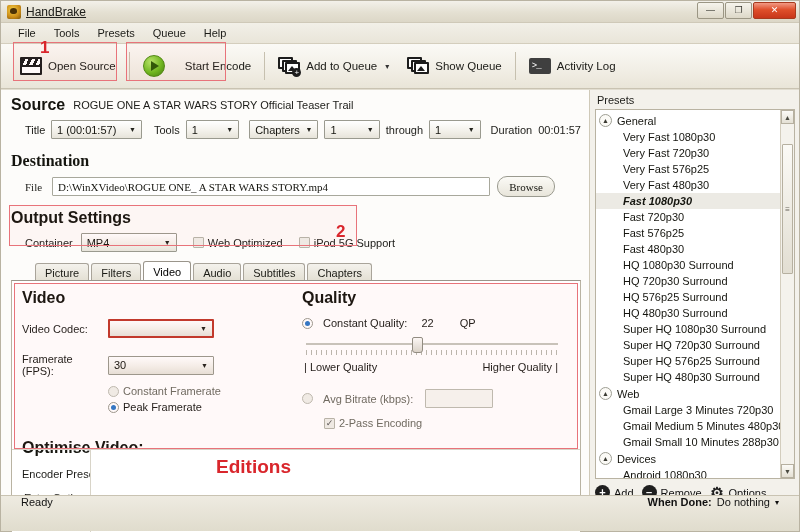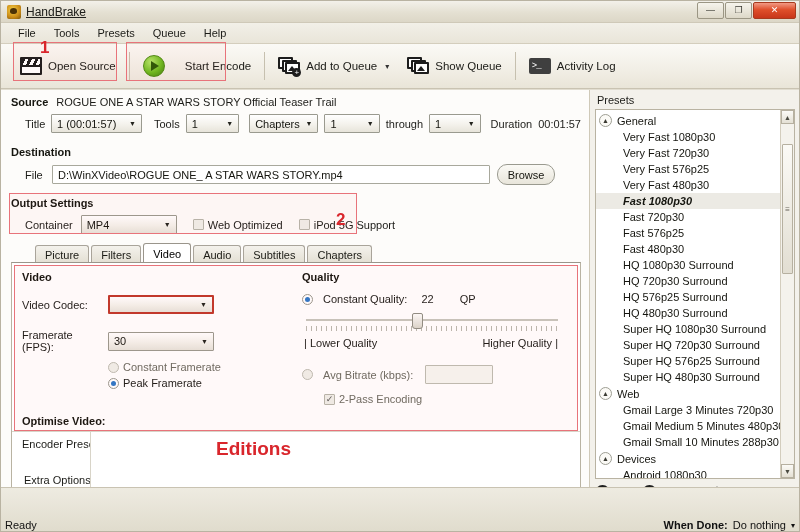--- a/index.html
+++ b/index.html
@@ -185,21 +185,21 @@
     padding:6px 8px 0 10px;
   }
   #right-pane{
     width:212px; position:relative;
     background:#f3f1eb;
     border-left:1px solid #cfc9b8;
     padding:3px 4px 0 5px;
   }
 
   
-  .sect-label{ font-weight:bold; font-size:11px; color:#15150f; }
+  .sect-label{ font-weight:bold; font-size:16px; color:#15150f; }
   .row{ display:flex; align-items:center; }
   .lbl{ font-size:11px; color:#1c1c18; }
 
   .combo{
     height:19px; border:1px solid #9a9a8f;
     background: linear-gradient(to bottom,#ffffff 0%,#f4f2ec 55%,#e7e4da 100%);
     display:flex;align-items:center;justify-content:space-between;
     padding:0 2px 0 5px; font-size:11px; color:#15150f;
     border-radius:1px;
   }
@@ -325,25 +325,25 @@
     background:#1f1f1f; color:#fff;
     display:flex;align-items:center;justify-content:center;
     font-size:11px; line-height:1; font-weight:bold;
   }
   .pico.gear{
     background:none; color:#1f1f1f; font-size:15px;
   }
 
   
   #statusbar{
-    position:absolute; left:0; right:0; bottom:0; height:44px;
+    position:absolute; left:0; right:0; bottom:0; height:36px;
     background: linear-gradient(to bottom,#eeebe1,#e0dccd);
     border-top:1px solid #c9c3b2;
-    display:flex; align-items:flex-end;
-    padding:0 4px;
+    display:flex; align-items:flex-start;
+    padding:0 20px;
     font-size:11px;
   }
   #statusbar .right{
     margin-left:auto; display:flex; align-items:center; gap:5px;
   }
   #statusbar .bold{ font-weight:bold; }
 
   .editions-label{
     position:absolute;
     color:#d9262c; font-weight:bold; font-size:19px;
@@ -449,21 +449,21 @@
         </div>
         <span class="lbl">through</span>
         <div class="combo" style="width:52px;">
           <span>1</span>
             <span class="arw">▼</span>
         </div>
         <span class="lbl" style="margin-left:4px;">Duration</span>
         <span class="lbl">00:01:57</span>
       </div>
 
-      <div style="margin-top:13px;">
+      <div style="margin-top:13px;font-family:Liberation Serif, serif;">
         <span class="sect-label">Destination</span>
         <div class="row" style="gap:7px;margin-top:6px;">
           <span class="lbl" style="width:34px;padding-left:14px;">File</span>
           <div class="txtfield" style="width:438px;">
             <span>D:\WinXVideo\ROGUE ONE_ A STAR WARS STORY.mp4</span>
           </div>
           <div class="btn" style="width:56px;">
             <span>Browse</span>
           </div>
         </div>

